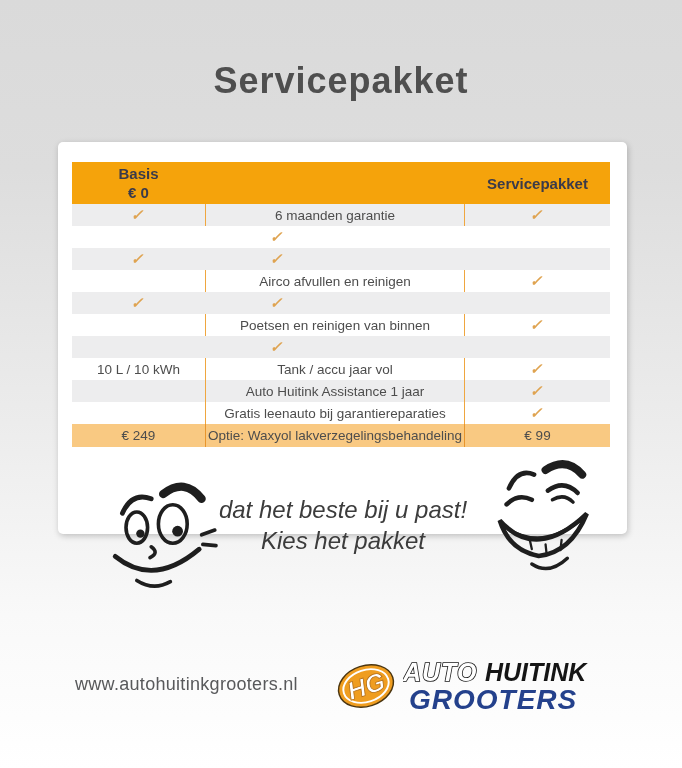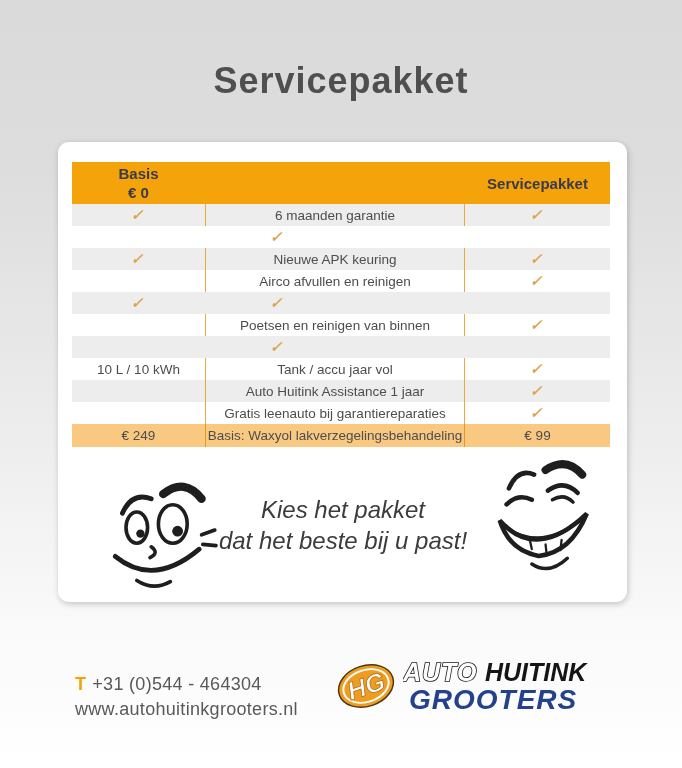--- a/index.html
+++ b/index.html
@@ -6,22 +6,22 @@
   body{
     width:682px;height:768px;position:relative;overflow:hidden;
     font-family:"Liberation Sans",sans-serif;
     background:linear-gradient(180deg,#dadada 0%,#dddddd 22%,#ececec 55%,#f9f9f9 80%,#ffffff 100%);
   }
   .title{
     position:absolute;top:60px;left:0;width:682px;text-align:center;
     font-size:36px;font-weight:bold;color:#4f4f4f;letter-spacing:1px;
   }
   .card{
-    position:absolute;left:58px;top:142px;width:569px;height:460px;
-    background:#ffffff;border-radius:11px;
+    position:absolute;left:58px;top:142px;width:569px;height:392px;
+    background:#ffffff;border-radius:5px;
     box-shadow:1px 2px 6px rgba(0,0,0,0.22);
   }
   .table{position:absolute;left:14px;top:20px;width:538px;}
   .thead{display:flex;background:#f5a30b;height:42px;}
   .th{display:flex;flex-direction:column;justify-content:center;text-align:center;
       font-weight:bold;font-size:15px;color:#3a3a4a;line-height:19px;}
   .c1{width:133px;} .c2{width:260px;box-sizing:border-box;text-align:center;} .c3{width:145px;}
   .rows .row{display:flex;height:22px;}
   .rows .row:nth-child(odd){background:#ededee;}
   .cell{display:flex;align-items:center;justify-content:center;
@@ -79,21 +79,20 @@
         <div class="cell c1 cell-basis"></div>
         <div class="cell c3 cell-service">
             <span class="check">✓</span>
           </div>
       </div>
 
       <div class="row">
         <div class="cell c1 cell-basis">
             <span class="check">✓</span>
           </div>
-        <div class="cell c2 cell-feature">Nieuwe APK keuring</div>
         <div class="cell c3 cell-service">
             <span class="check">✓</span>
           </div>
       </div>
 
       <div class="row">
         <div class="cell c1 cell-basis"></div>
         <div class="cell c2 cell-feature">Airco afvullen en reinigen</div>
         <div class="cell c3 cell-service">
             <span class="check">✓</span>
@@ -144,63 +143,60 @@
         <div class="cell c1 cell-basis"></div>
         <div class="cell c2 cell-feature">Gratis leenauto bij garantiereparaties</div>
         <div class="cell c3 cell-service">
             <span class="check">✓</span>
           </div>
       </div>
     </div>
 
     <div class="option-row">
       <div class="cell c1">€ 249</div>
-      <div class="cell c2 cell-feature">Basis: Waxyol lakverzegelingsbehandeling</div>
+      <div class="cell c2 cell-feature">Optie: Waxyol lakverzegelingsbehandeling</div>
       <div class="cell c3">€ 99</div>
     </div>
   </div>
 
   <svg class="smiley smiley-left" viewBox="0 0 110 110" fill="none" stroke="#1e1e1e" stroke-linecap="round">
     <path d="M22 36 Q30 18 46 24" stroke-width="4"></path>
     <path d="M56 20 Q74 6 88 24" stroke-width="7"></path>
     <ellipse cx="34" cy="48" rx="9" ry="13" stroke-width="3"></ellipse>
     <circle cx="37" cy="53" r="3.5" fill="#1e1e1e" stroke="none"></circle>
     <ellipse cx="64" cy="45" rx="12" ry="16" stroke-width="3"></ellipse>
     <circle cx="68" cy="51" r="4.5" fill="#1e1e1e" stroke="none"></circle>
     <path d="M46 64 q7 5 -1 9" stroke-width="3"></path>
     <path d="M16 72 Q48 98 86 66" stroke-width="4"></path>
     <path d="M34 92 q14 9 28 1" stroke-width="3"></path>
     <path d="M88 54 l11 -4" stroke-width="3"></path>
     <path d="M89 62 l11 1" stroke-width="3"></path>
   </svg>
 
   <div class="tagline">
+    <div>dat het beste bij u past!</div>
     <div>Kies het pakket</div>
-    <div>dat het beste bij u past!</div>
   </div>
 
   <svg class="smiley smiley-right" viewBox="0 0 110 110" fill="none" stroke="#1e1e1e" stroke-linecap="round">
     <path d="M20 30 Q28 12 42 18" stroke-width="4"></path>
     <path d="M52 14 Q70 2 84 18" stroke-width="7"></path>
     <path d="M18 44 Q28 34 40 40" stroke-width="4"></path>
     <path d="M54 32 Q68 22 80 34" stroke-width="4"></path>
     <path d="M58 40 Q68 34 76 42" stroke-width="3"></path>
     <path d="M12 58 Q44 94 88 52 Q74 86 46 89 Q20 84 12 58 Z" stroke-width="4"></path>
     <path d="M20 66 Q50 84 82 58" stroke-width="3"></path>
     <path d="M38 74 l2 9" stroke-width="2"></path>
     <path d="M52 79 l1 9" stroke-width="2"></path>
     <path d="M66 75 l-1 9" stroke-width="2"></path>
     <path d="M40 96 q15 10 31 -5" stroke-width="3"></path>
   </svg>
 </div>
 
 <div class="contact">
-  <div class="line">
-    <span class="t-prefix">T</span><span>+31 (0)544 - 464304</span>
-  </div>
   <div class="line">www.autohuitinkgrooters.nl</div>
 </div>
 
 <div class="logo">
   <svg class="logo-badge" width="62" height="60" viewBox="0 0 64 60">
     <g transform="rotate(-18 32 30)">
       <ellipse cx="32" cy="30" rx="29" ry="21" fill="#ef9d20" stroke="#4a3510" stroke-width="1.5"></ellipse>
       <ellipse cx="32" cy="30" rx="24" ry="16.5" fill="none" stroke="#ffffff" stroke-width="2"></ellipse>
       <text x="32" y="39" text-anchor="middle" font-family="Liberation Sans, sans-serif" font-size="26" font-style="italic" font-weight="bold" fill="#ffffff" stroke="#b26b12" stroke-width="0.8">HG</text>
     </g>

